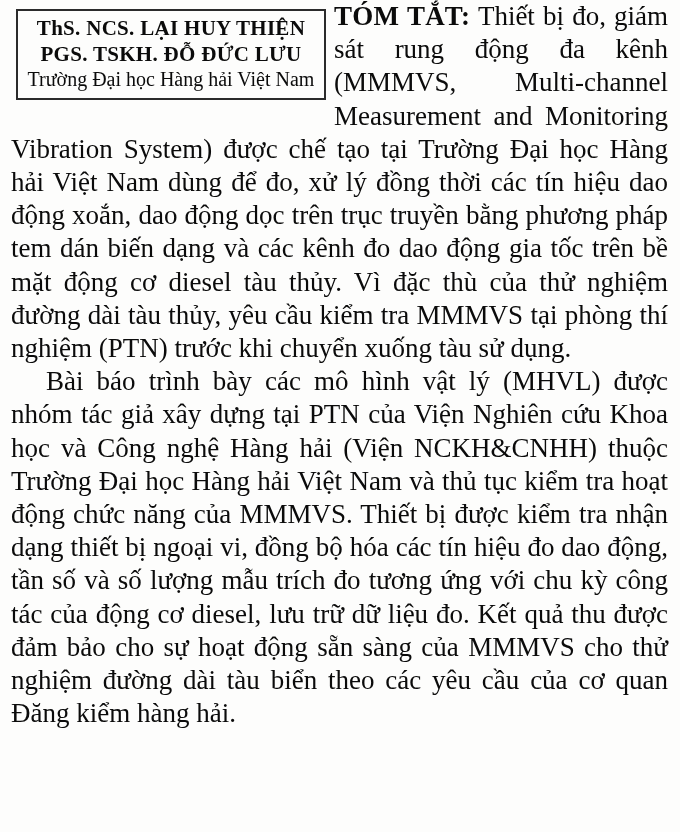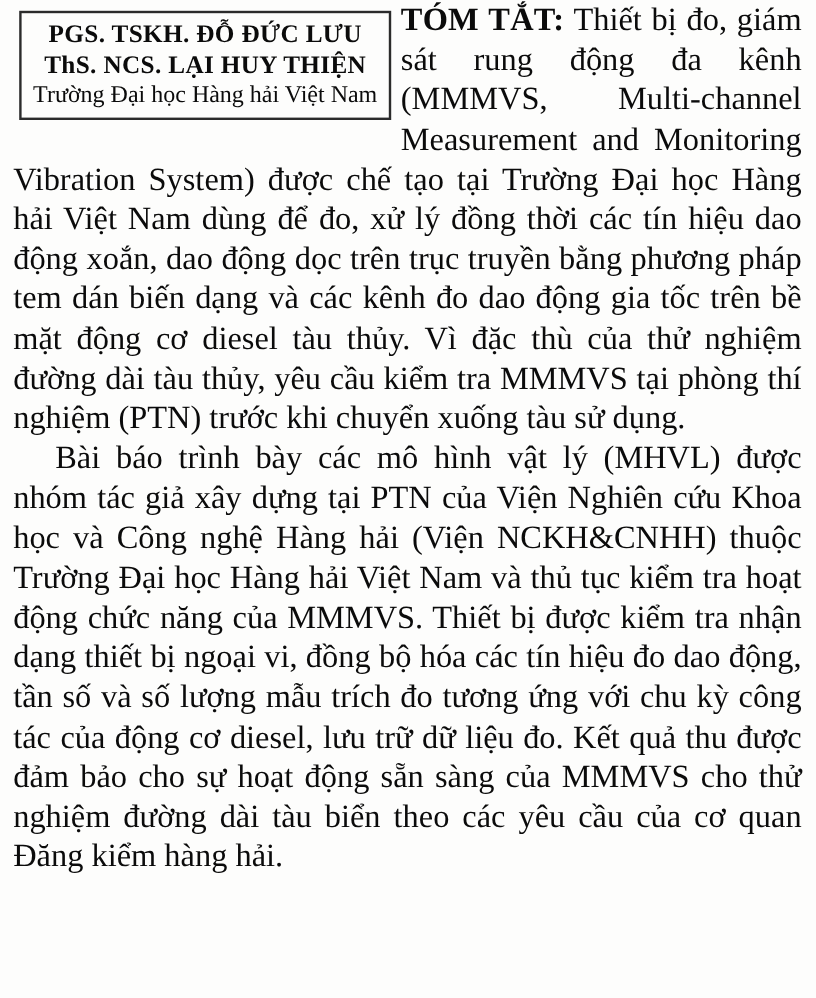--- a/index.html
+++ b/index.html
@@ -73,22 +73,22 @@
     font-weight: bold;
     letter-spacing: 0.2px;
   }
 </style>
 </head>
 <body>
 
 <div id="page">
 
   <div class="author-box">
+    <div class="author-line">ThS. NCS. LẠI HUY THIỆN</div>
     <div class="author-line">PGS. TSKH. ĐỖ ĐỨC LƯU</div>
-    <div class="author-line">ThS. NCS. LẠI HUY THIỆN</div>
     <div class="author-affil">Trường Đại học Hàng hải Việt Nam</div>
   </div>
 
   <div class="abstract">
     <p class="p-first"><span class="abstract-label">TÓM TẮT:</span><span> Thiết bị đo, giám sát rung động đa kênh (MMMVS, Multi-channel Measurement and Monitoring Vibration System) được chế tạo tại Trường Đại học Hàng hải Việt Nam dùng để đo, xử lý đồng thời các tín hiệu dao động xoắn, dao động dọc trên trục truyền bằng phương pháp tem dán biến dạng và các kênh đo dao động gia tốc trên bề mặt động cơ diesel tàu thủy. Vì đặc thù của thử nghiệm đường dài tàu thủy, yêu cầu kiểm tra MMMVS tại phòng thí nghiệm (PTN) trước khi chuyển xuống tàu sử dụng.</span></p>
     <p class="p-indent">Bài báo trình bày các mô hình vật lý (MHVL) được nhóm tác giả xây dựng tại PTN của Viện Nghiên cứu Khoa học và Công nghệ Hàng hải (Viện NCKH&amp;CNHH) thuộc Trường Đại học Hàng hải Việt Nam và thủ tục kiểm tra hoạt động chức năng của MMMVS. Thiết bị được kiểm tra nhận dạng thiết bị ngoại vi, đồng bộ hóa các tín hiệu đo dao động, tần số và số lượng mẫu trích đo tương ứng với chu kỳ công tác của động cơ diesel, lưu trữ dữ liệu đo. Kết quả thu được đảm bảo cho sự hoạt động sẵn sàng của MMMVS cho thử nghiệm đường dài tàu biển theo các yêu cầu của cơ quan Đăng kiểm hàng hải.</p>
   </div>
 
 </div>
 

